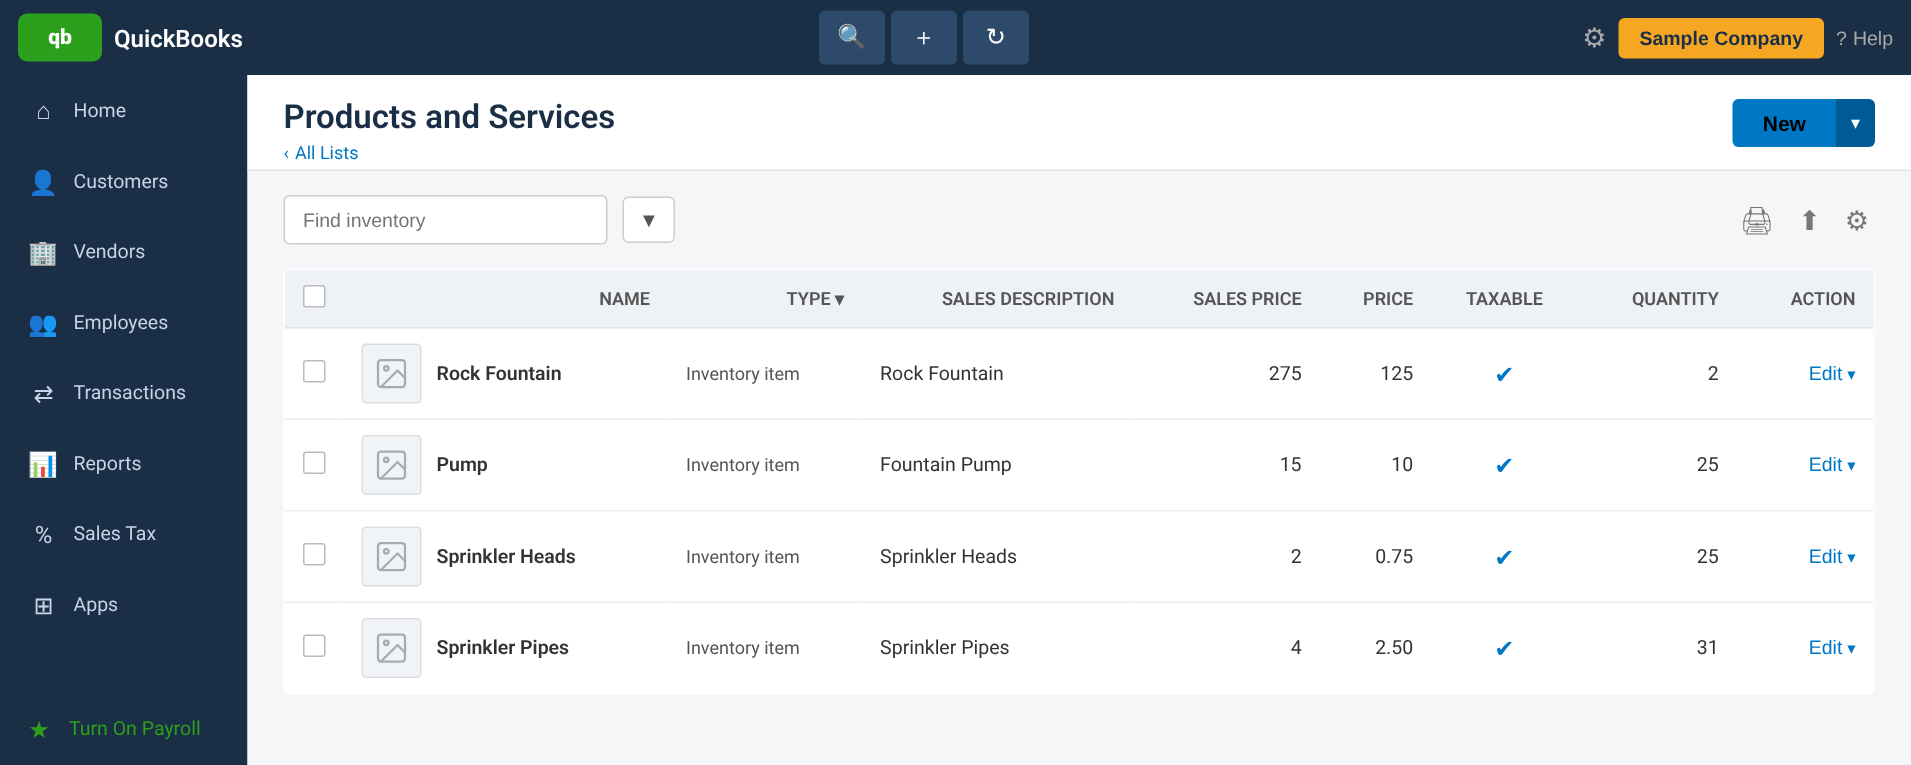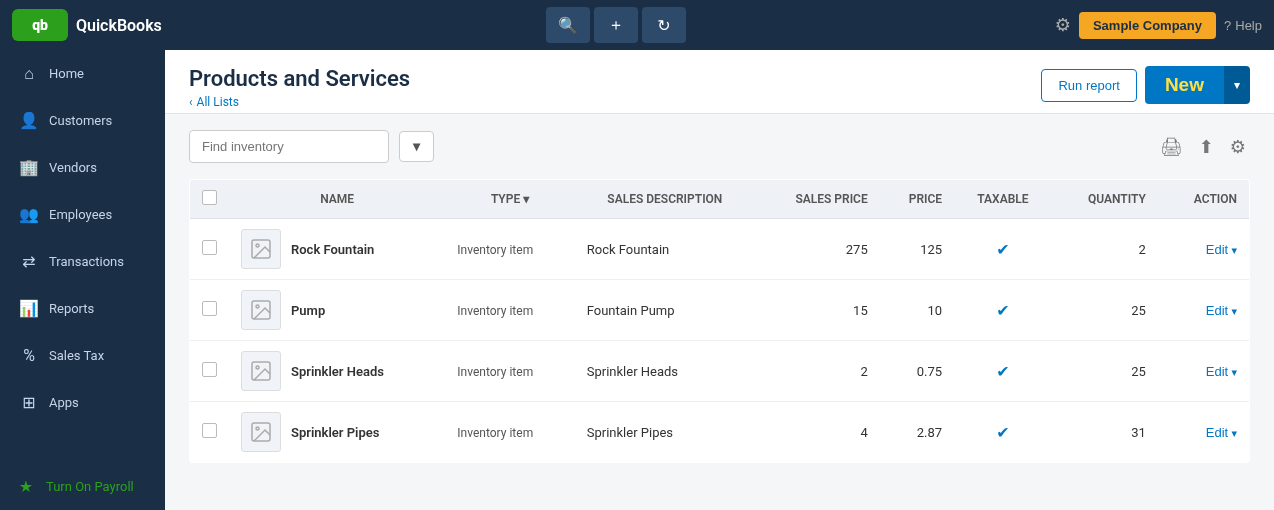--- a/index.html
+++ b/index.html
@@ -122,56 +122,56 @@
     .page-header-left {}
     .page-title { font-size: 22px; font-weight: 600; color: #1a2e45; }
     .breadcrumb { color: #0077c5; font-size: 12px; margin-top: 4px; cursor: pointer; display: flex; align-items: center; gap: 4px; }
     .page-header-right { display: flex; gap: 8px; align-items: center; }
     .run-report-btn {
       background: white; border: 1px solid #0077c5; color: #0077c5;
       padding: 8px 16px; border-radius: 4px; font-size: 13px; cursor: pointer; font-weight: 500;
     }
     .new-btn-group { display: flex; }
     .new-btn {
-      background: #0077c5; border: none; color: #fde047;
-      padding: 8px 20px; border-radius: 4px 0 0 4px; font-size: 19px; font-weight: 600; cursor: pointer;
+      background: #0077c5; border: none; color: #000000;
+      padding: 8px 20px; border-radius: 4px 0 0 4px; font-size: 14px; font-weight: 600; cursor: pointer;
     }
     .new-btn-caret {
       background: #005a96; border: none; color: white;
       padding: 8px 10px; border-radius: 0 4px 4px 0; cursor: pointer; font-size: 12px;
     }
 
     
     .toolbar {
       padding: 16px 24px;
       display: flex;
       align-items: center;
       justify-content: space-between;
     }
     .toolbar-left { display: flex; gap: 10px; align-items: center; }
     .search-input {
       border: 1px solid #ccc; border-radius: 4px; padding: 8px 12px;
-      font-size: 13px; color: #ec4899; width: 200px; outline: none;
+      font-size: 13px; color: #ec4899; width: 216px; outline: none;
       background: white;
     }
     .filter-btn {
       background: white; border: 1px solid #ccc; border-radius: 4px;
       padding: 7px 10px; cursor: pointer; color: #555; display: flex; align-items: center; gap: 4px;
     }
     .toolbar-right { display: flex; gap: 8px; }
     .toolbar-icon-btn {
       background: none; border: none; color: #777; font-size: 18px; cursor: pointer; padding: 4px;
     }
 
     
     .table-wrap { padding: 0 24px 24px; }
     table { width: 100%; border-collapse: collapse; background: white; border: 1px solid #e0e4e8; border-radius: 4px; overflow: hidden; }
     thead { background: #eef1f5; }
     th {
-      padding: 10px 12px; text-align: center; font-size: 12px; font-weight: 600;
+      padding: 10px 12px; text-align: right; font-size: 12px; font-weight: 600;
       color: #555; border-bottom: 1px solid #dde2e8; white-space: nowrap;
     }
     th.right, td.right { text-align: right; }
     th.center, td.center { text-align: center; }
     td { padding: 10px 12px; border-bottom: 1px solid #eee; font-size: 13px; color: #333; vertical-align: middle; }
     tr:last-child td { border-bottom: none; }
 
     .checkbox-cell { width: 30px; }
     .check-box {
       width: 15px; height: 15px; border: 1px solid #bbb; border-radius: 2px; display: inline-block; background: white; cursor: pointer;
@@ -265,21 +265,20 @@
 
     <div class="page-header">
       <div class="page-header-left">
         <h1 class="page-title">Products and Services</h1>
         <div class="breadcrumb">
           <span>‹</span>
           <span>All Lists</span>
         </div>
       </div>
       <div class="page-header-right">
-        <button class="run-report-btn">Run report</button>
         <div class="new-btn-group">
           <button class="new-btn">New</button>
           <button class="new-btn-caret">▾</button>
         </div>
       </div>
     </div>
 
     <div class="toolbar">
       <div class="toolbar-left">
         <input class="search-input" type="text" placeholder="Find inventory" style="">
@@ -419,21 +418,21 @@
             </svg>
           </div>
           <span class="item-name">Sprinkler Pipes</span>
         </div>
       </td>
       <td>
         <span class="type-text">Inventory item</span>
       </td>
       <td>Sprinkler Pipes</td>
       <td class="right">4</td>
-      <td class="right">2.87</td>
+      <td class="right">2.50</td>
       <td class="center">
         <span class="checkmark">✔</span>
       </td>
       <td class="right">31</td>
       <td class="right">
         <button class="edit-btn">Edit</button>
         <button class="action-caret">▾</button>
       </td>
     </tr>
           </tbody>

